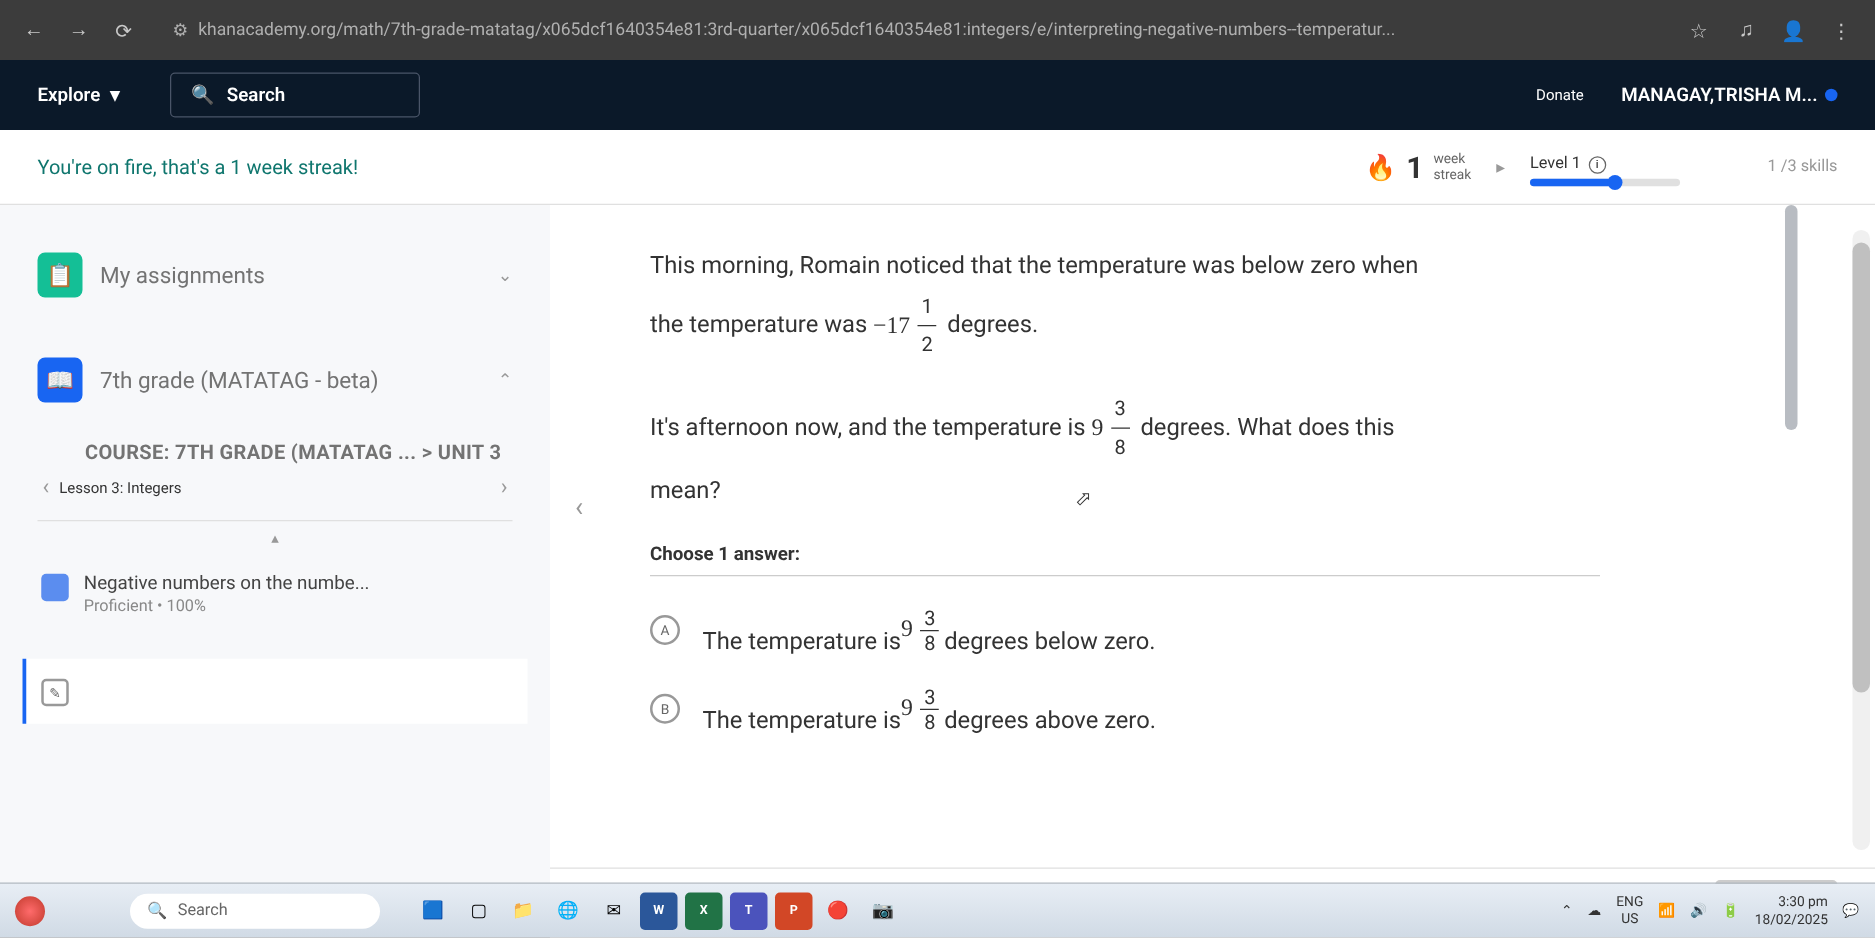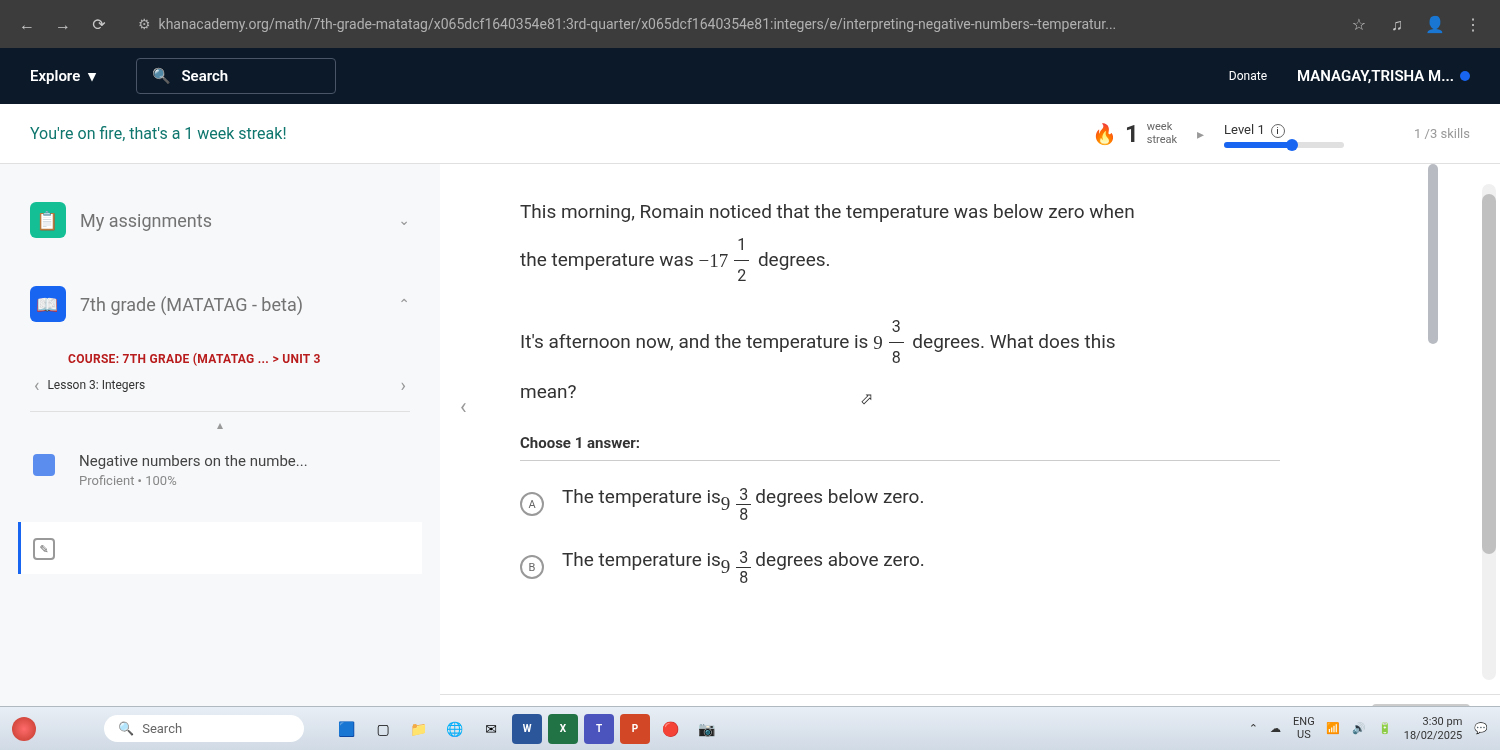--- a/index.html
+++ b/index.html
@@ -36,48 +36,48 @@
 .progress-dot{position:absolute;right:38%;top:-3px;width:12px;height:12px;background:#1865f2;border-radius:50%}
 .skills-count{font-size:13px;color:#999;margin-left:50px}
 .main{display:flex;height:calc(100% - 116px)}
 .sidebar{width:440px;padding:24px 18px;background:#f7f8fa}
 .side-item{display:flex;align-items:center;gap:14px;padding:14px 12px;border-radius:6px;cursor:pointer}
 .side-icon{width:36px;height:36px;border-radius:6px;display:flex;align-items:center;justify-content:center;font-size:18px}
 .icon-green{background:#14bf96;color:#fff}
 .icon-blue{background:#1865f2;color:#fff}
 .side-label{font-size:18px;color:#737373;flex:1}
 .chev{color:#999;font-size:14px}
-.course-crumb{font-size:12px;color:#b91c1c;font-weight:700;padding:16px 12px 4px 50px;letter-spacing:0.3px}
+.course-crumb{font-size:16px;color:#737373;font-weight:700;padding:16px 12px 4px 50px;letter-spacing:0.3px}
 .lesson-nav{display:flex;align-items:center;padding:4px 8px 16px}
 .lesson-arrow{color:#999;font-size:18px;cursor:pointer;padding:0 8px}
 .lesson-title{flex:1;text-align:left;font-size:12px;color:#333}
 .divider{height:1px;background:#e0e0e0;margin:0 12px}
 .scroll-up{text-align:center;padding:6px;color:#999;font-size:12px;cursor:pointer}
-.skill-item{display:flex;gap:24px;padding:14px 12px;cursor:pointer;border-left:3px solid transparent}
+.skill-item{display:flex;gap:12px;padding:14px 12px;cursor:pointer;border-left:3px solid transparent}
 .skill-item.active{border-left-color:#1865f2;background:#fff}
 .skill-box{width:22px;height:22px;border-radius:4px;margin-top:2px}
 .box-blue{background:#5b8def}
 .box-outline{border:2px solid #999;background:#fff;display:flex;align-items:center;justify-content:center;font-size:11px;color:#666}
 .skill-text{flex:1}
 .skill-name{font-size:15px;color:#444;margin-bottom:3px}
 .skill-name.link{color:#1865f2}
 .skill-status{font-size:13px;color:#888}
 .content{flex:1;background:#fff;position:relative;padding:30px 50px 80px 80px}
 .back-chev{position:absolute;left:20px;top:230px;color:#999;font-size:22px;cursor:pointer}
 .question{font-size:19px;color:#333;line-height:1.9;max-width:760px}
 .frac{display:inline-flex;flex-direction:column;align-items:center;vertical-align:middle;margin:0 4px;font-family:Georgia,serif}
 .frac .n{border-bottom:1.5px solid #333;padding:0 3px;font-size:16px}
 .frac .d{padding:0 3px;font-size:16px}
 .mixed{display:inline-flex;align-items:center;vertical-align:middle}
 .mixed .whole{font-size:19px;margin-right:2px;font-family:Georgia,serif}
 .choose{font-size:15px;font-weight:700;color:#333;margin-top:24px}
 .hr{height:1px;background:#ccc;margin-top:8px;max-width:760px}
 .answer{display:flex;gap:18px;margin-top:24px;align-items:center;cursor:pointer}
 .radio{width:24px;height:24px;border:2px solid #999;border-radius:50%;display:flex;align-items:center;justify-content:center;font-size:11px;color:#666;flex-shrink:0}
-.answer-text{font-size:19px;color:#333;display:flex;align-items:flex-start}
+.answer-text{font-size:19px;color:#333;display:flex;align-items:flex-end}
 .cursor{position:absolute;left:420px;top:225px;font-size:16px;color:#333;pointer-events:none}
 .footer{position:absolute;bottom:0;left:0;right:0;height:56px;background:#fff;border-top:1px solid #e0e0e0;display:flex;align-items:center;padding:0 30px}
 .footer-a{width:26px;height:26px;border:2px solid #1865f2;border-radius:50%;color:#1865f2;display:flex;align-items:center;justify-content:center;font-size:13px;font-weight:600;cursor:pointer}
 .footer-center{position:absolute;left:50%;transform:translateX(-50%);display:flex;align-items:center;gap:14px;font-size:15px;color:#333}
 .reload{color:#999;cursor:pointer}
 .dots{display:flex;gap:6px;align-items:center}
 .dot-check{color:#999;font-size:14px}
 .dot{width:8px;height:8px;border:1.5px solid #999;border-radius:50%}
 .footer-right{margin-left:auto;display:flex;gap:16px;align-items:center}
 .skip{color:#1865f2;font-size:15px;font-weight:600;cursor:pointer}

